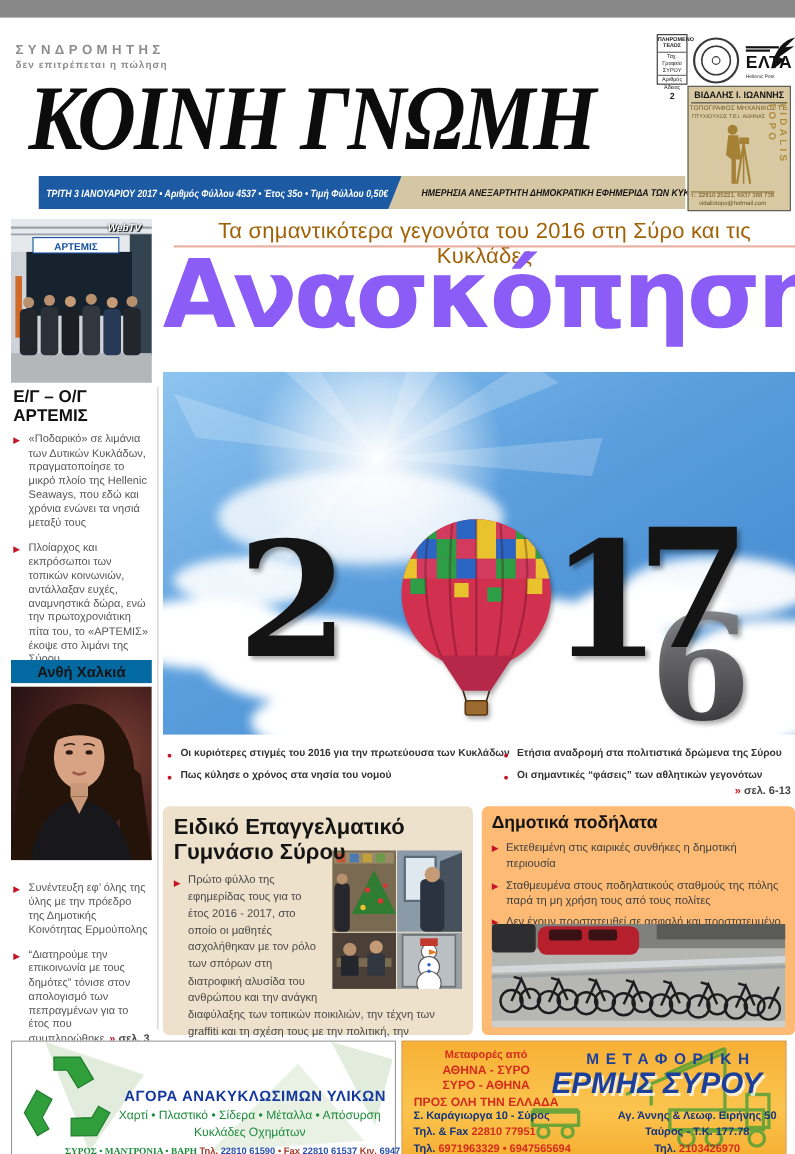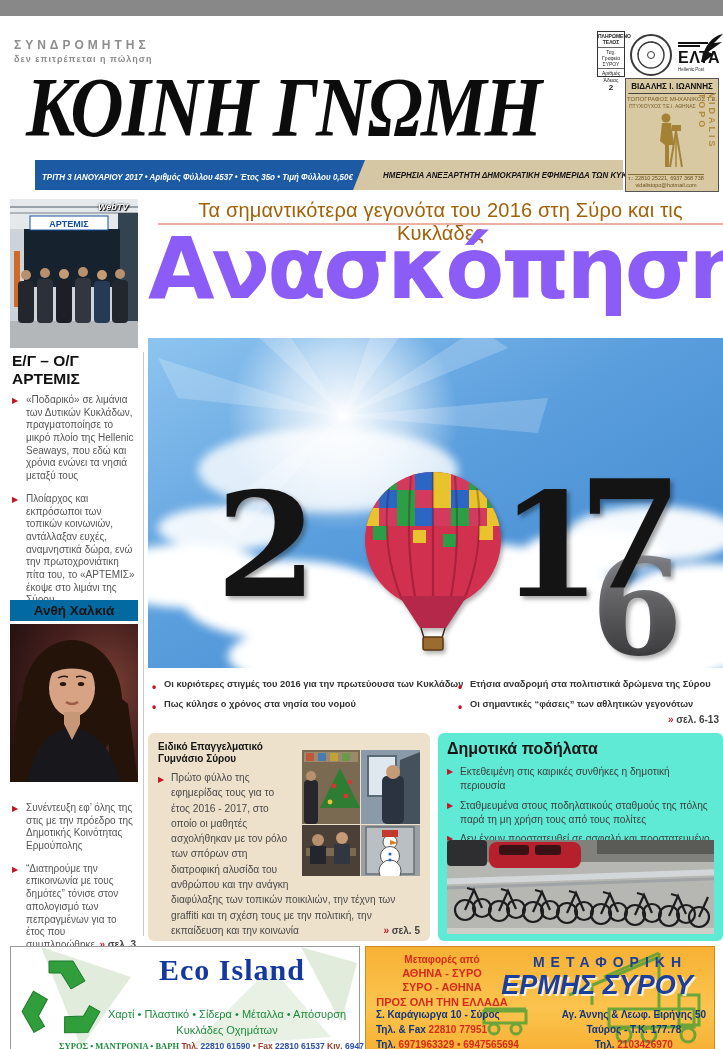--- a/index.html
+++ b/index.html
@@ -39,22 +39,22 @@
   .sb-title{font-size:15.5px;font-weight:bold;color:#111;line-height:1.15;}
   .pageref{font-size:10px;font-weight:bold;color:#444;}
   .pageref .arw{color:#c41425;font-weight:bold;}
   .mainbullet{position:relative;padding-left:12px;font-size:9.3px;font-weight:bold;color:#333;
               line-height:2.2;white-space:nowrap;}
   .mainbullet .dot{color:#c41425;position:absolute;left:0;top:0;font-size:12px;}
   .banner{background:#0369a1;color:#141414;font-weight:bold;font-size:13.5px;text-align:center;
           line-height:21px;}
   
   .boxtan{background:#ede1cb;border-radius:6px;}
-  .boxblue{background:#5eead4;border-radius:6px;}
-  .boxtitle{font-size:10px;font-weight:bold;color:#141414;line-height:1.15;}
+  .boxblue{background:#fdba74;border-radius:6px;}
+  .boxtitle{font-size:20px;font-weight:bold;color:#141414;line-height:1.15;}
   .boxtext{font-size:10.2px;color:#4a4a4a;line-height:1.5;position:relative;}
   .bbullet{position:relative;padding-left:13px;font-size:10.2px;color:#3f3f3f;line-height:1.35;margin-bottom:6px;}
   
   .ecoad{background:#fff;border:1px solid #9b9b9b;}
   .eco-brand{font-family:"Liberation Serif",serif;font-weight:bold;font-size:30px;color:#15389e;
              letter-spacing:1px;line-height:1;}
   .eco-l1{font-size:13.5px;font-weight:bold;color:#15389e;letter-spacing:.5px;}
   .eco-gr{font-size:11px;font-weight:normal;color:#1e8c3c;}
   .eco-bot{font-size:8.5px;font-weight:bold;white-space:nowrap;}
   .eco-loc{color:#1e8c3c;font-family:"Liberation Serif",serif;}
@@ -349,21 +349,21 @@
     <path d="M66,53 q5,-2 10,1" stroke="#2a1a12" stroke-width="1.4" fill="none"></path>
     <path d="M56,78 q6,4 12,0" stroke="#a05a4a" stroke-width="2.5" fill="none"></path>
     <rect x="54" y="88" width="16" height="12" fill="#c89778"></rect>
     <path d="M18,158 C24,120 44,104 62,104 C80,104 102,120 110,158 Z" fill="#17171c"></path>
     <path d="M54,100 L62,116 L70,100 Z" fill="#c89778"></path>
   </svg>
 
   <div class="abs" style="left:12px;top:786px;width:124px;">
     <div class="sbullet" style="margin-bottom:10px;">
       <span class="tri">▶</span>
-      <span>Συνέντευξη εφ’ όλης της στις με την πρόεδρο της Δημοτικής Κοινότητας Ερμούπολης</span>
+      <span>Συνέντευξη εφ’ όλης της ύλης με την πρόεδρο της Δημοτικής Κοινότητας Ερμούπολης</span>
     </div>
     <div class="sbullet">
       <span class="tri">▶</span>
       <span>“Διατηρούμε την επικοινωνία με τους δημότες” τόνισε στον απολογισμό των πεπραγμένων για το έτος που συμπληρώθηκε</span>
       <span class="pageref" style="float:right;">
         <span class="arw">»</span>
         <span>σελ. 3</span>
       </span>
     </div>
   </div>
@@ -508,21 +508,21 @@
             <path d="M30,6 L54,6 L66,26 L52,34 L42,18 L30,18 Z"></path>
           </g>
         <g transform="rotate(120 42 48)">
             <path d="M30,10 L54,10 L66,30 L52,38 L42,22 L30,22 Z"></path>
           </g>
         <g transform="rotate(240 42 48)">
             <path d="M30,10 L54,10 L66,30 L52,38 L42,22 L30,22 Z"></path>
           </g>
       </g>
     </svg>
-    <div class="abs eco-brand" style="left:98px;top:8px;width:246px;text-align:center;">Eco Island</div>
+    <div class="abs eco-l1" style="left:98px;top:42px;width:246px;text-align:center;">ΑΓΟΡΑ ΑΝΑΚΥΚΛΩΣΙΜΩΝ ΥΛΙΚΩΝ</div>
     <div class="abs eco-gr" style="left:88px;top:61px;width:256px;text-align:center;">Χαρτί • Πλαστικό • Σίδερα • Μέταλλα • Απόσυρση</div>
     <div class="abs eco-gr" style="left:88px;top:77px;width:256px;text-align:center;">Κυκλάδες Οχημάτων</div>
     <div class="abs eco-bot" style="left:48px;top:94px;">
       <span class="eco-loc">ΣΥΡΟΣ • ΜΑΝΤΡΟΝΙΑ • ΒΑΡΗ</span>
       <span class="eco-lab">Τηλ.</span>
       <span class="eco-num">22810 61590</span>
       <span class="eco-lab">•</span>
       <span class="eco-lab">Fax</span>
       <span class="eco-num">22810 61537</span>
       <span class="eco-lab">Κιν.</span>

